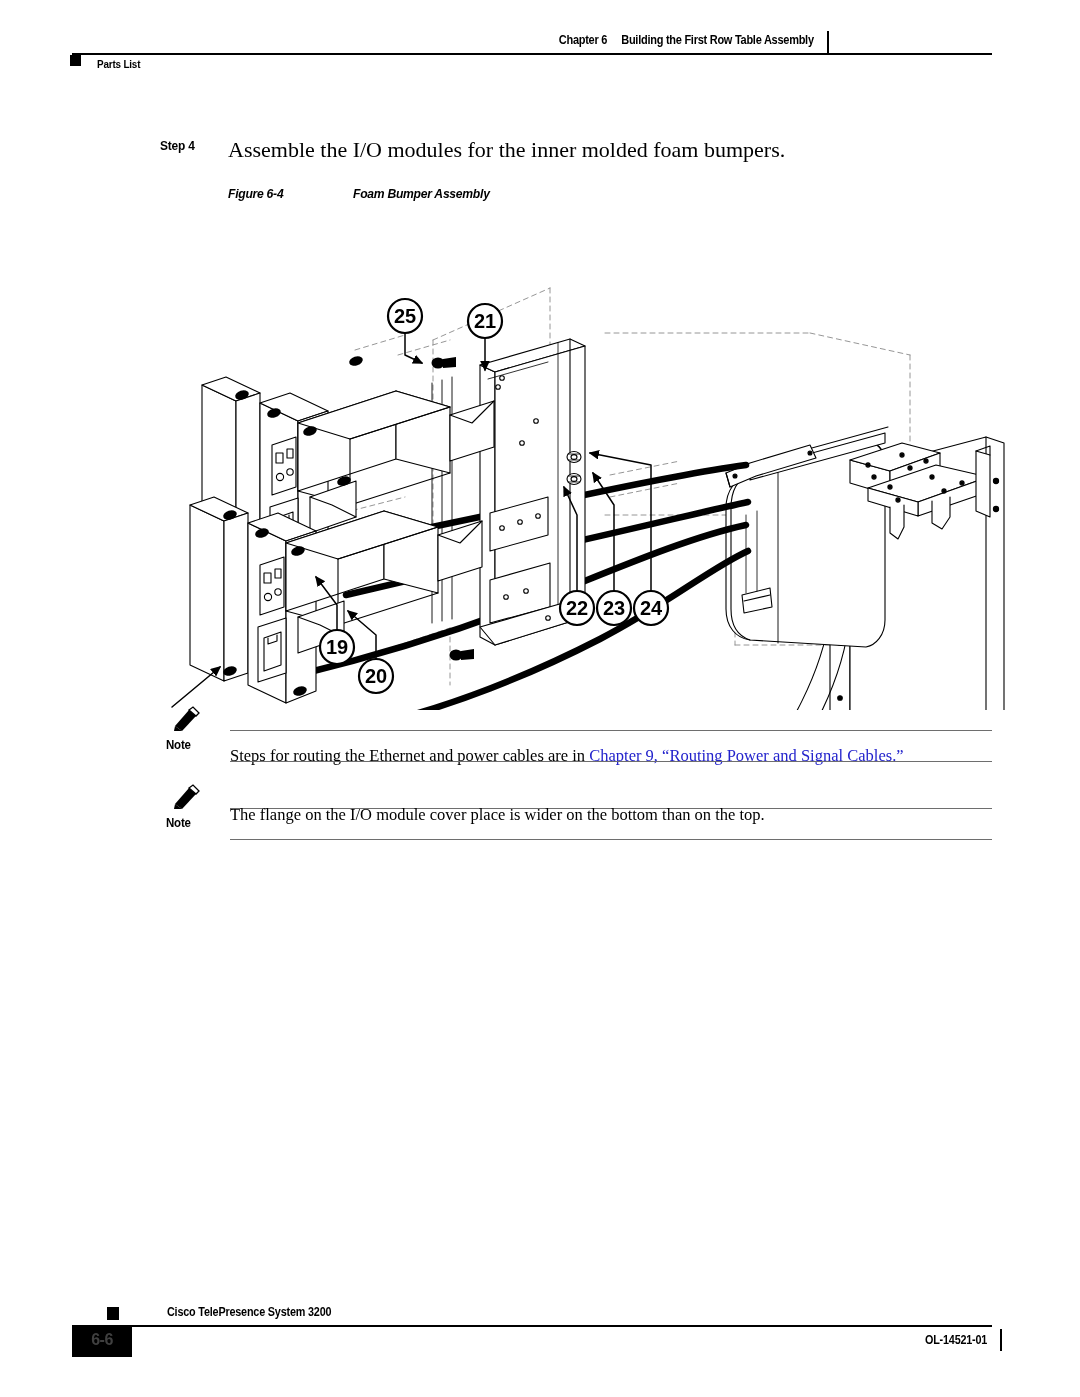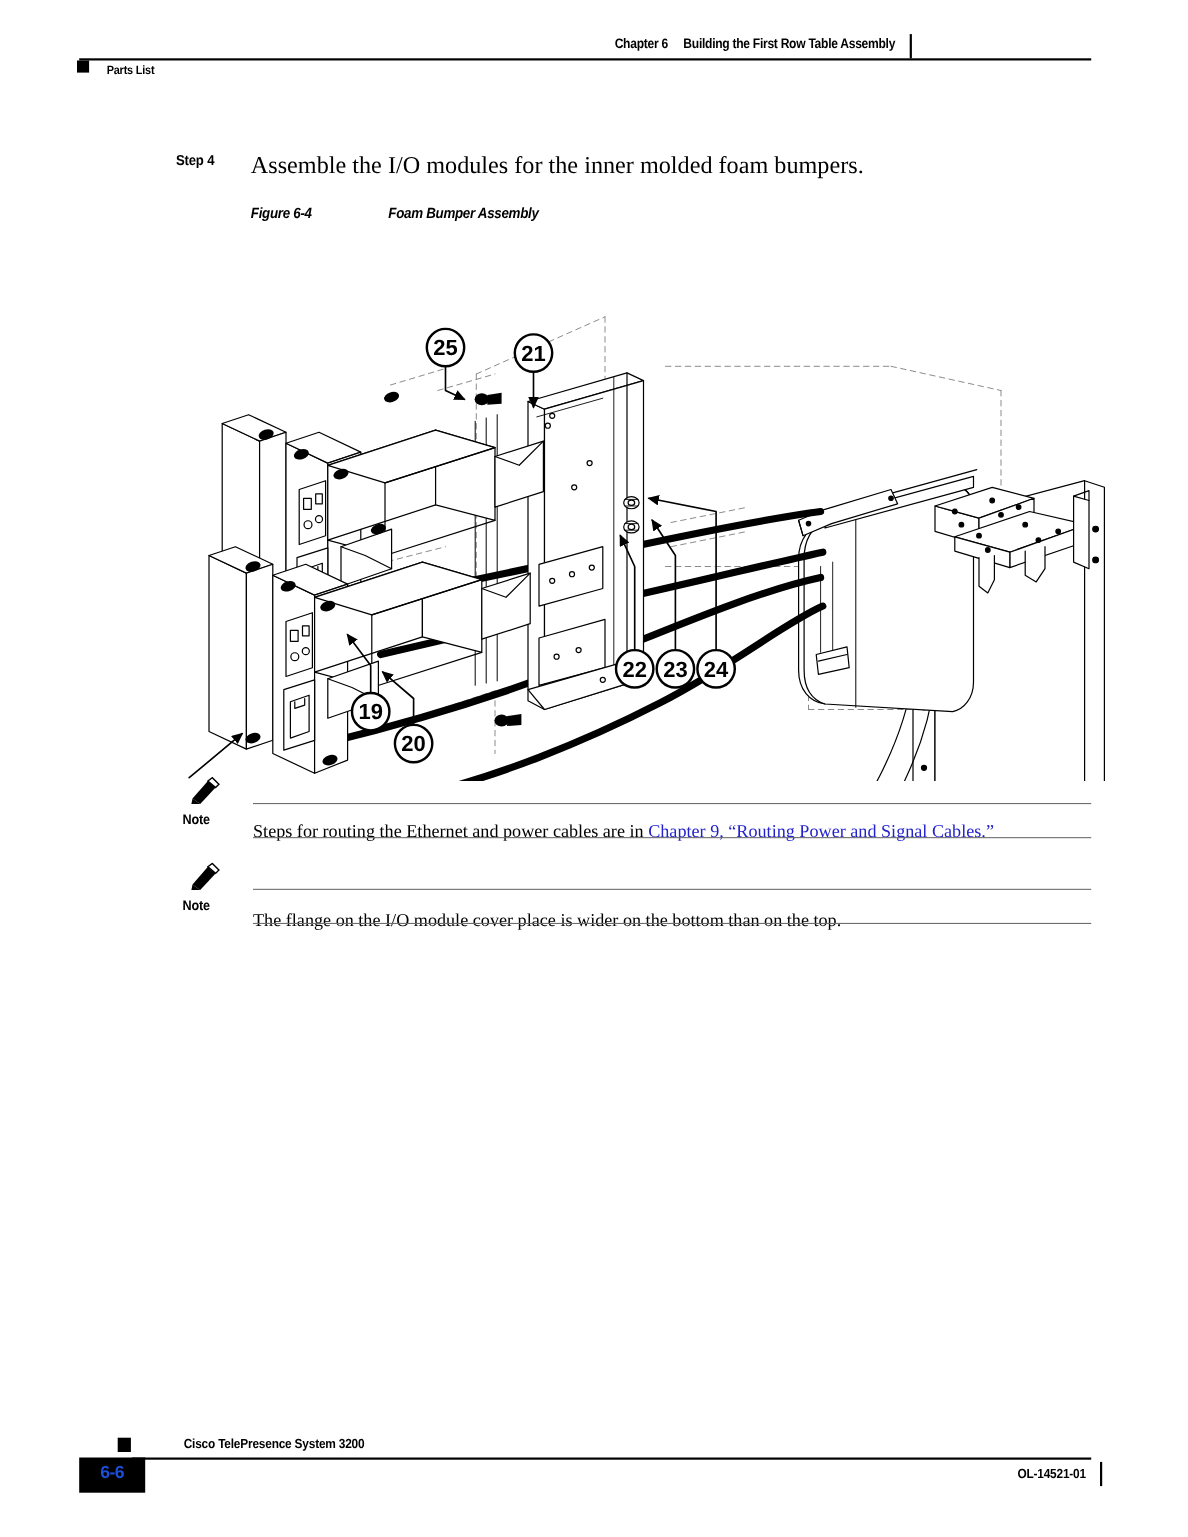--- a/index.html
+++ b/index.html
@@ -185,21 +185,21 @@
     position: absolute;
     left: 72px; top: 1325px;
     width: 60px; height: 32px;
     background: #000;
   }
   .page-num {
     position: absolute;
     left: 72px; top: 1331px;
     width: 60px;
     text-align: center;
-    color: #1d4ed8;
+    color: #404040;
     font-family: "Liberation Sans", sans-serif;
     font-weight: bold;
     font-size: 16px;
     letter-spacing: -0.5px;
   }
   .footer-olid {
     position: absolute;
     right: 93px; top: 1333px;
     font-family: "Liberation Sans", sans-serif;
     font-weight: bold;
@@ -542,21 +542,21 @@
 </div>
 
 <div class="note-block">
   <svg class="note-icon" style="top:784px;" viewBox="0 0 30 26">
     <path d="M3,20 L17,4 L24,10 L10,25 Z" fill="#000"></path>
     <path d="M3,20 L10,25 L2,25 Z" fill="#000"></path>
     <path d="M17,4 L21,1 L27,7 L24,10 Z" fill="#fff" stroke="#000" stroke-width="1.3"></path>
   </svg>
   <div class="note-label" style="top:816px;">Note</div>
   <div class="note-rule-top" style="top:808px;"></div>
-  <div class="note-text" style="top:827px;">The flange on the I/O module cover place is wider on the bottom than on the top.</div>
+  <div class="note-text" style="top:805px;">The flange on the I/O module cover place is wider on the bottom than on the top.</div>
   <div class="note-rule-bot" style="top:839px;"></div>
 </div>
 
 <div class="footer"></div>
 <div class="footer-square"></div>
 <div class="footer-doc">Cisco TelePresence System 3200</div>
 <div class="footer-rule"></div>
 <div class="page-box"></div>
 <div class="page-num">6-6</div>
 <div class="footer-olid">OL-14521-01</div>

